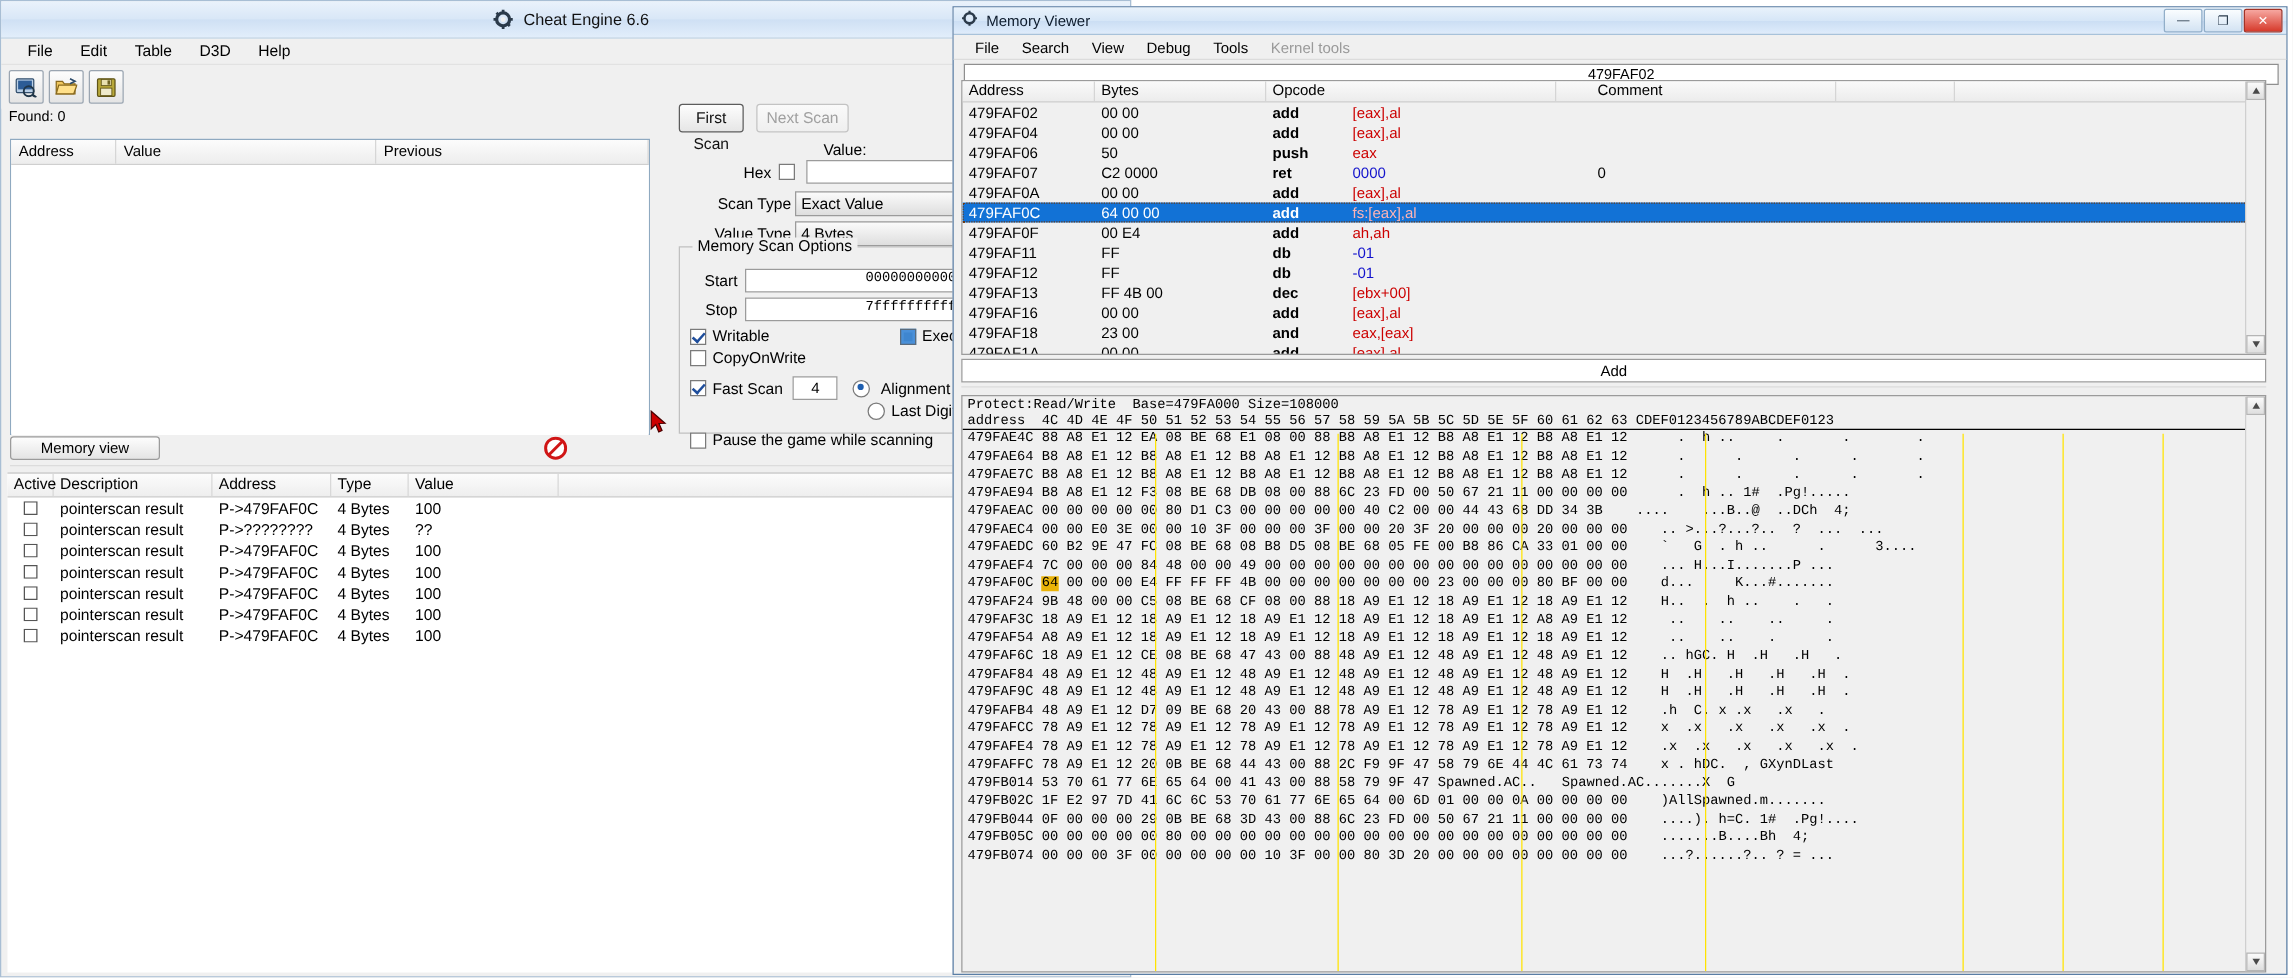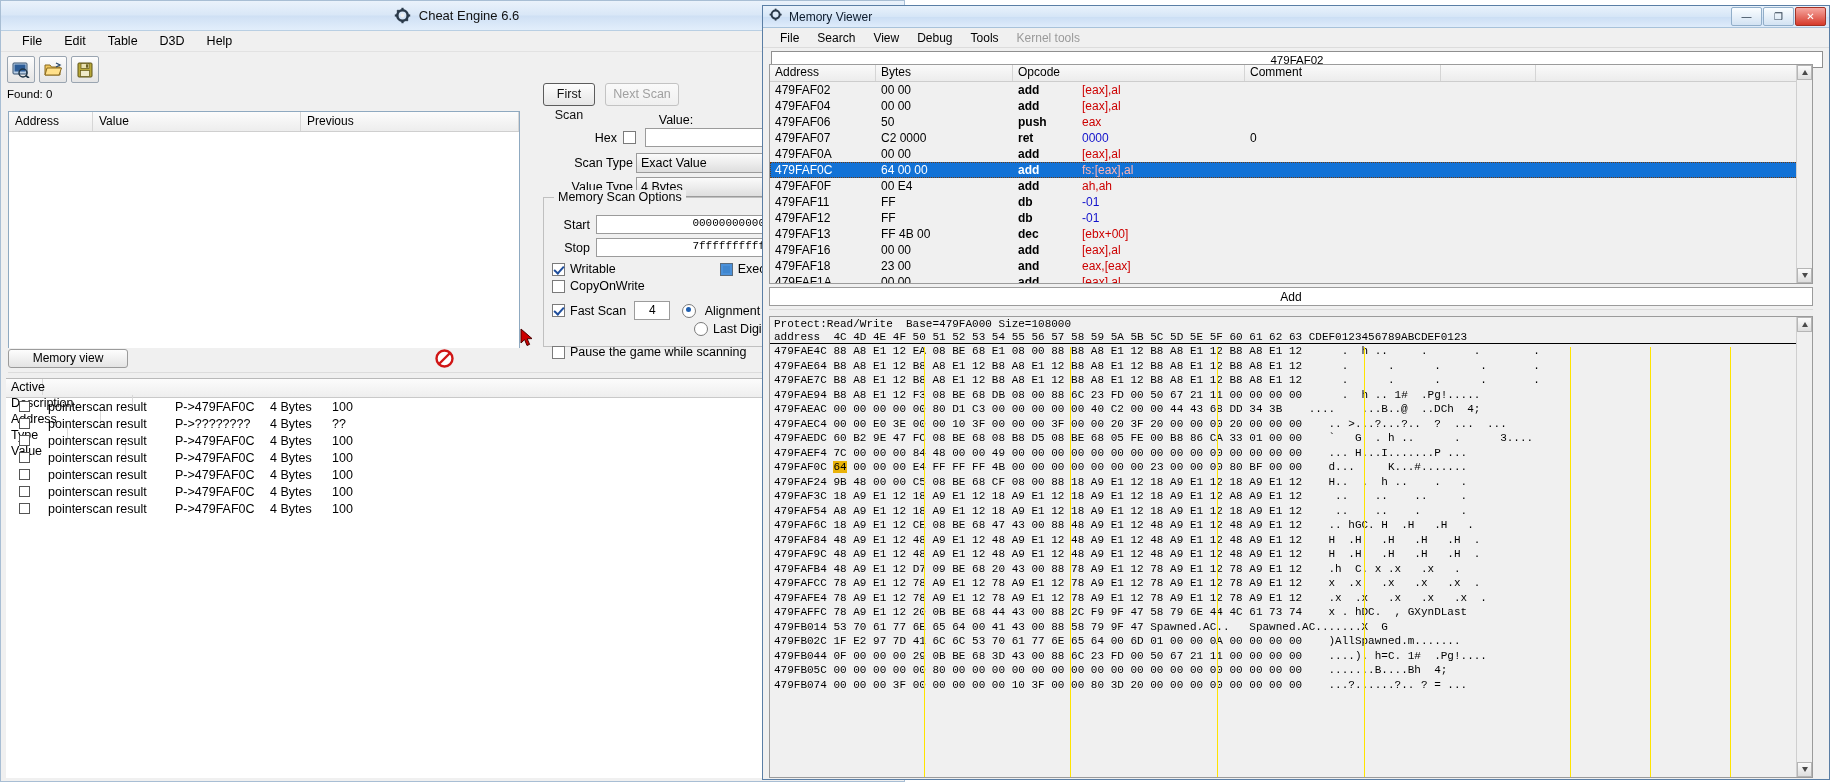--- a/index.html
+++ b/index.html
@@ -144,21 +144,21 @@
     position:absolute;left:422px;top:373px;font-size:9px;letter-spacing:1px;color:#9a9a9a;
   }
 
   
   .cheat-table{
     position:absolute;left:5px;top:377px;width:896px;height:400px;
     background:#fff;border-top:1px solid #b9b9b9;box-sizing:border-box;
   }
   .ct-head{
     display:flex;height:18px;background:linear-gradient(to bottom,#fcfcfc,#eeeeee);
-    border-bottom:1px solid #c9c9c9;font-size:12.5px;flex-direction:column;
+    border-bottom:1px solid #c9c9c9;font-size:12.5px;
   }
   .ct-head div{padding:1px 5px;box-sizing:border-box;border-right:1px solid #d8d8d8;}
   .c-active{width:37px;}
   .c-desc{width:127px;}
   .c-addr{width:95px;}
   .c-type{width:62px;}
   .c-value{width:120px;border-right:none;}
   .ct-row{display:flex;height:17px;font-size:12.5px;align-items:center;}
   .ct-row > div{box-sizing:border-box;padding:0 5px;overflow:hidden;white-space:nowrap;}
   .ct-row .c-active{display:flex;align-items:center;justify-content:center;padding:0;}
@@ -200,21 +200,21 @@
     background:#f0f0f0;border:1px solid #9b9b9b;box-sizing:border-box;overflow:hidden;
   }
   .d-head{
     display:flex;height:16px;background:linear-gradient(to bottom,#fafafa,#ececec);
     border-bottom:1px solid #cdcdcd;font-size:12px;
   }
   .d-head div{padding:0 5px;box-sizing:border-box;border-right:1px solid #d5d5d5;line-height:15px;}
   .dc-addr{width:106px;}
   .dc-bytes{width:137px;}
   .dc-op{width:232px;}
-  .dc-comment{width:196px;}
+  .dc-comment{width:196px;margin-left:28px;}
   .dc-last{width:95px;border-right:none;}
   .d-row{
     display:flex;height:16px;align-items:center;font-size:12px;
   }
   .d-row.sel{background:#1272d6;color:#fff;outline:1px dotted #6d3a12;outline-offset:-1px;}
   .d-row > div{box-sizing:border-box;padding:0 5px;white-space:nowrap;overflow:hidden;}
   .d-op{font-weight:bold;width:58px;padding:0 !important;}
   .d-arg{color:#cc0000;}
   .d-arg.num{color:#1212cc;}
   .d-row.sel .d-arg{color:#ffb4b4;}

